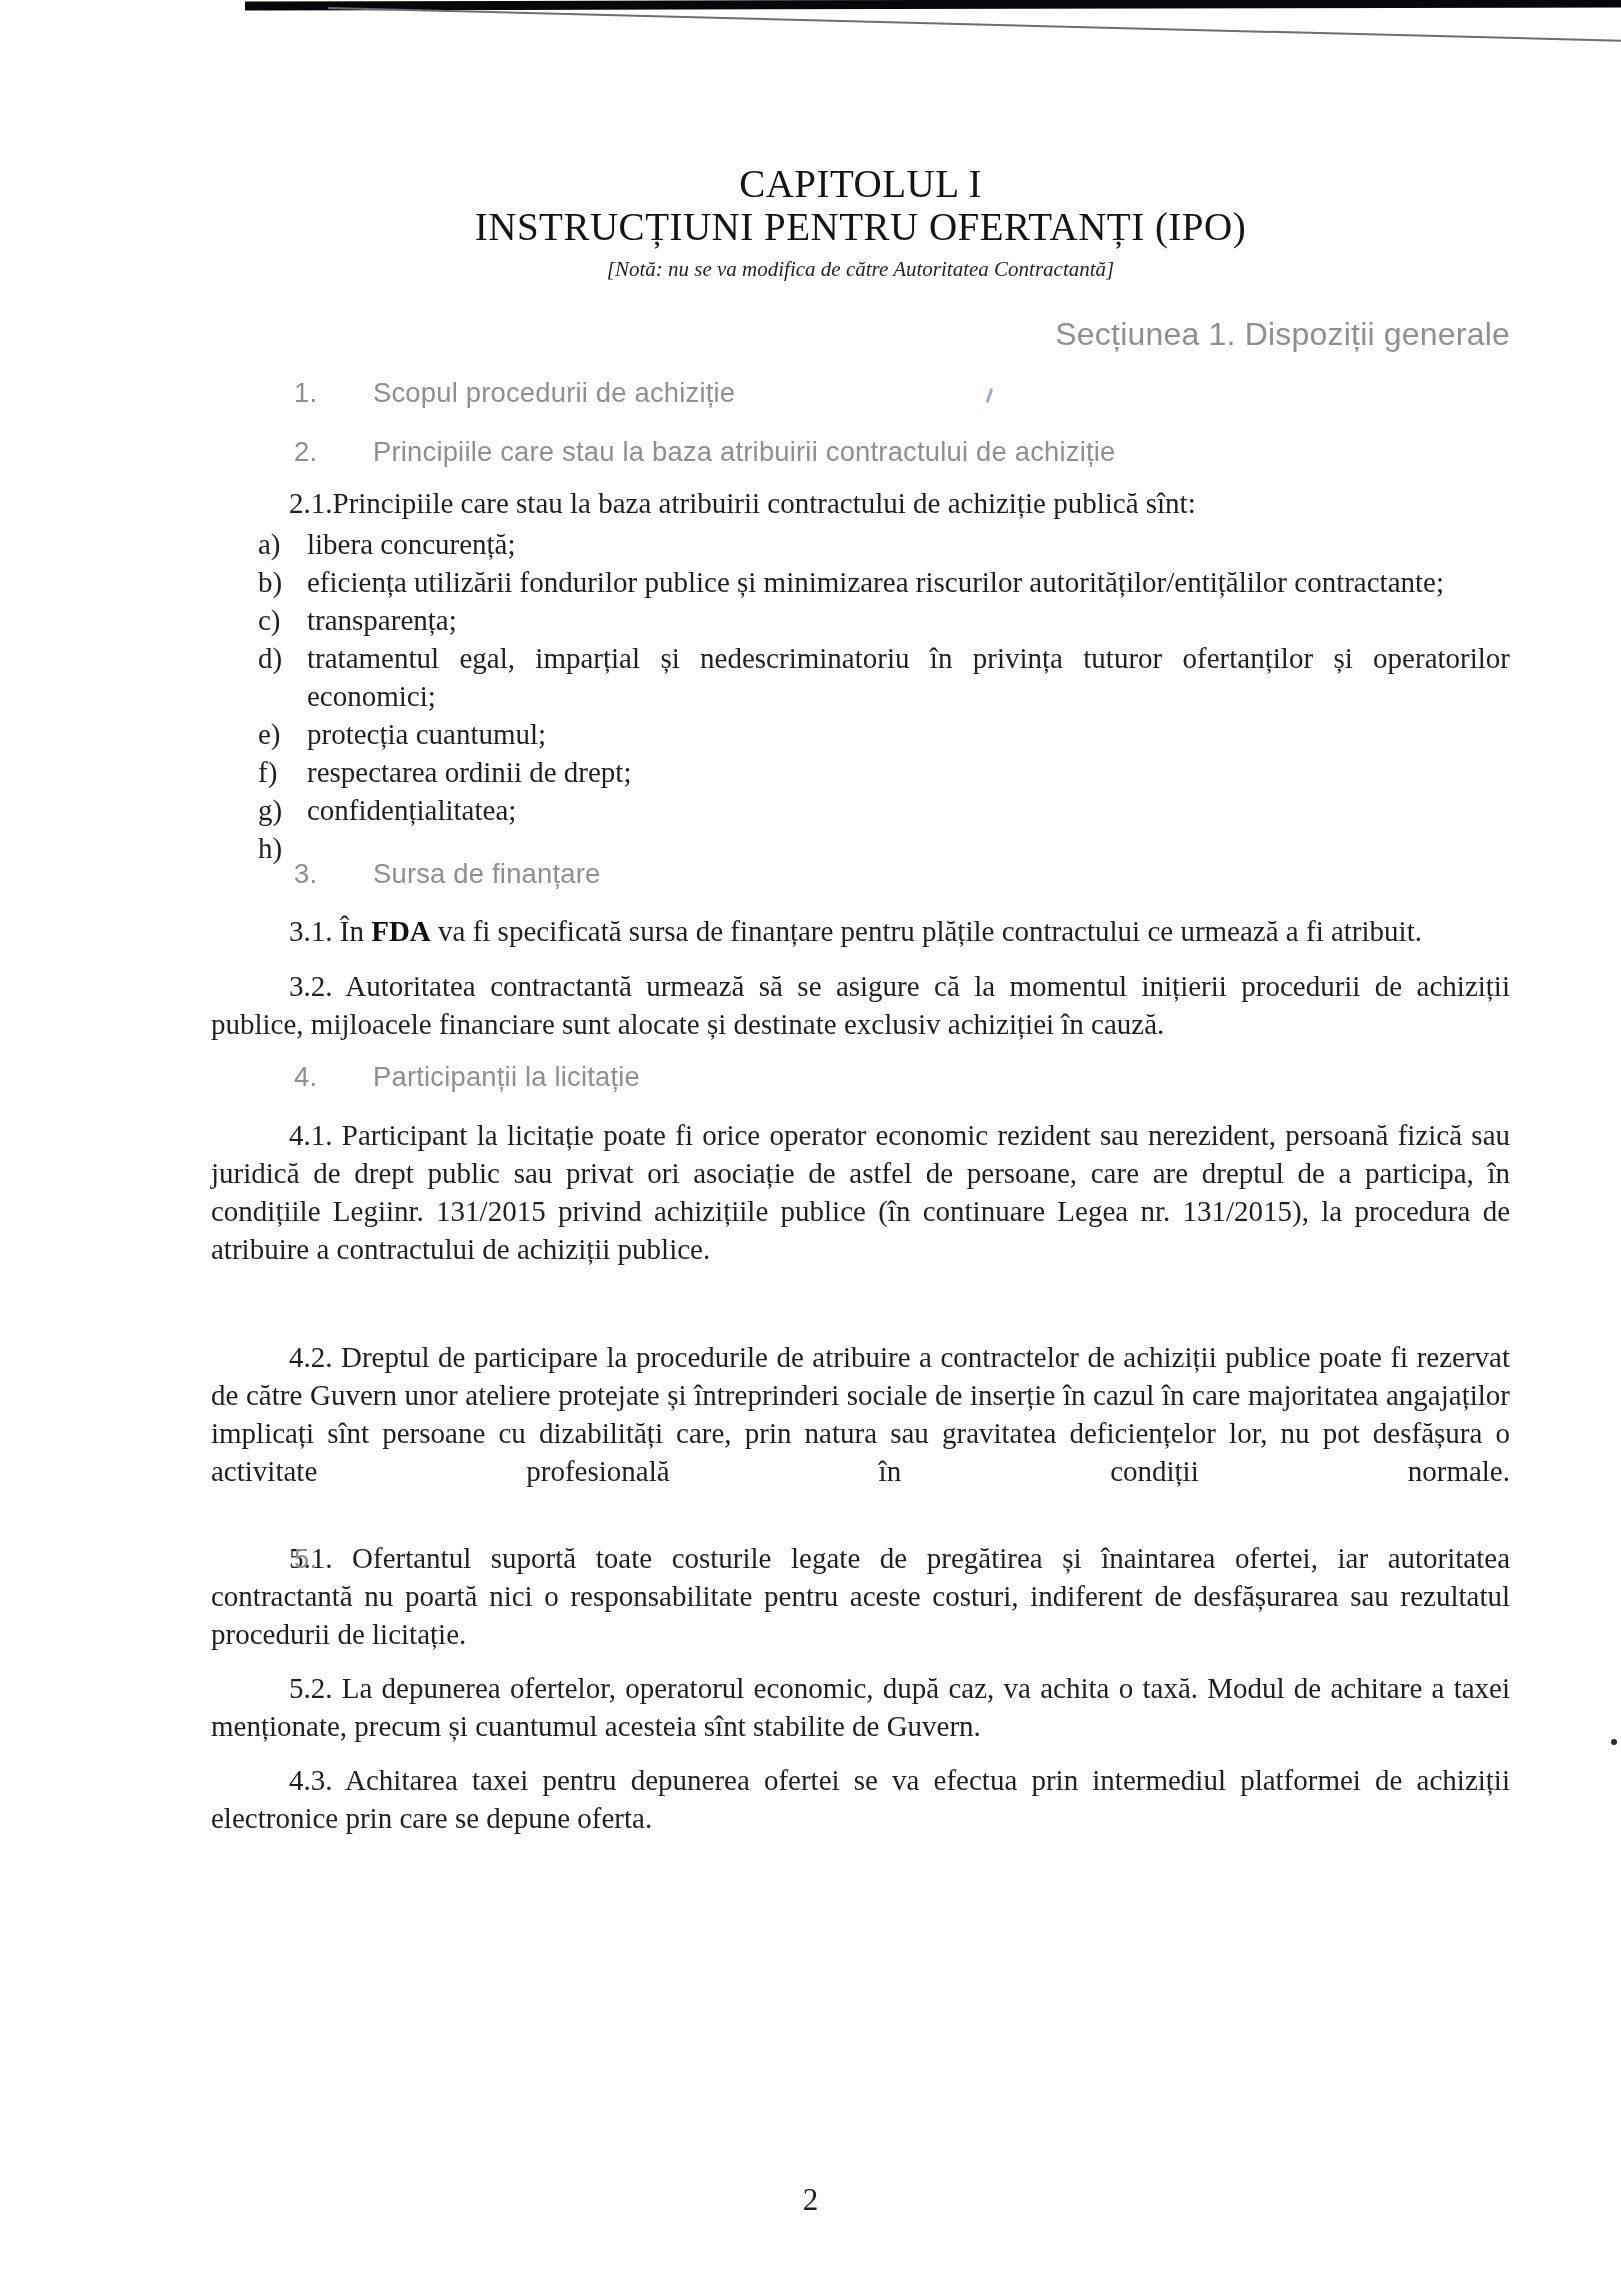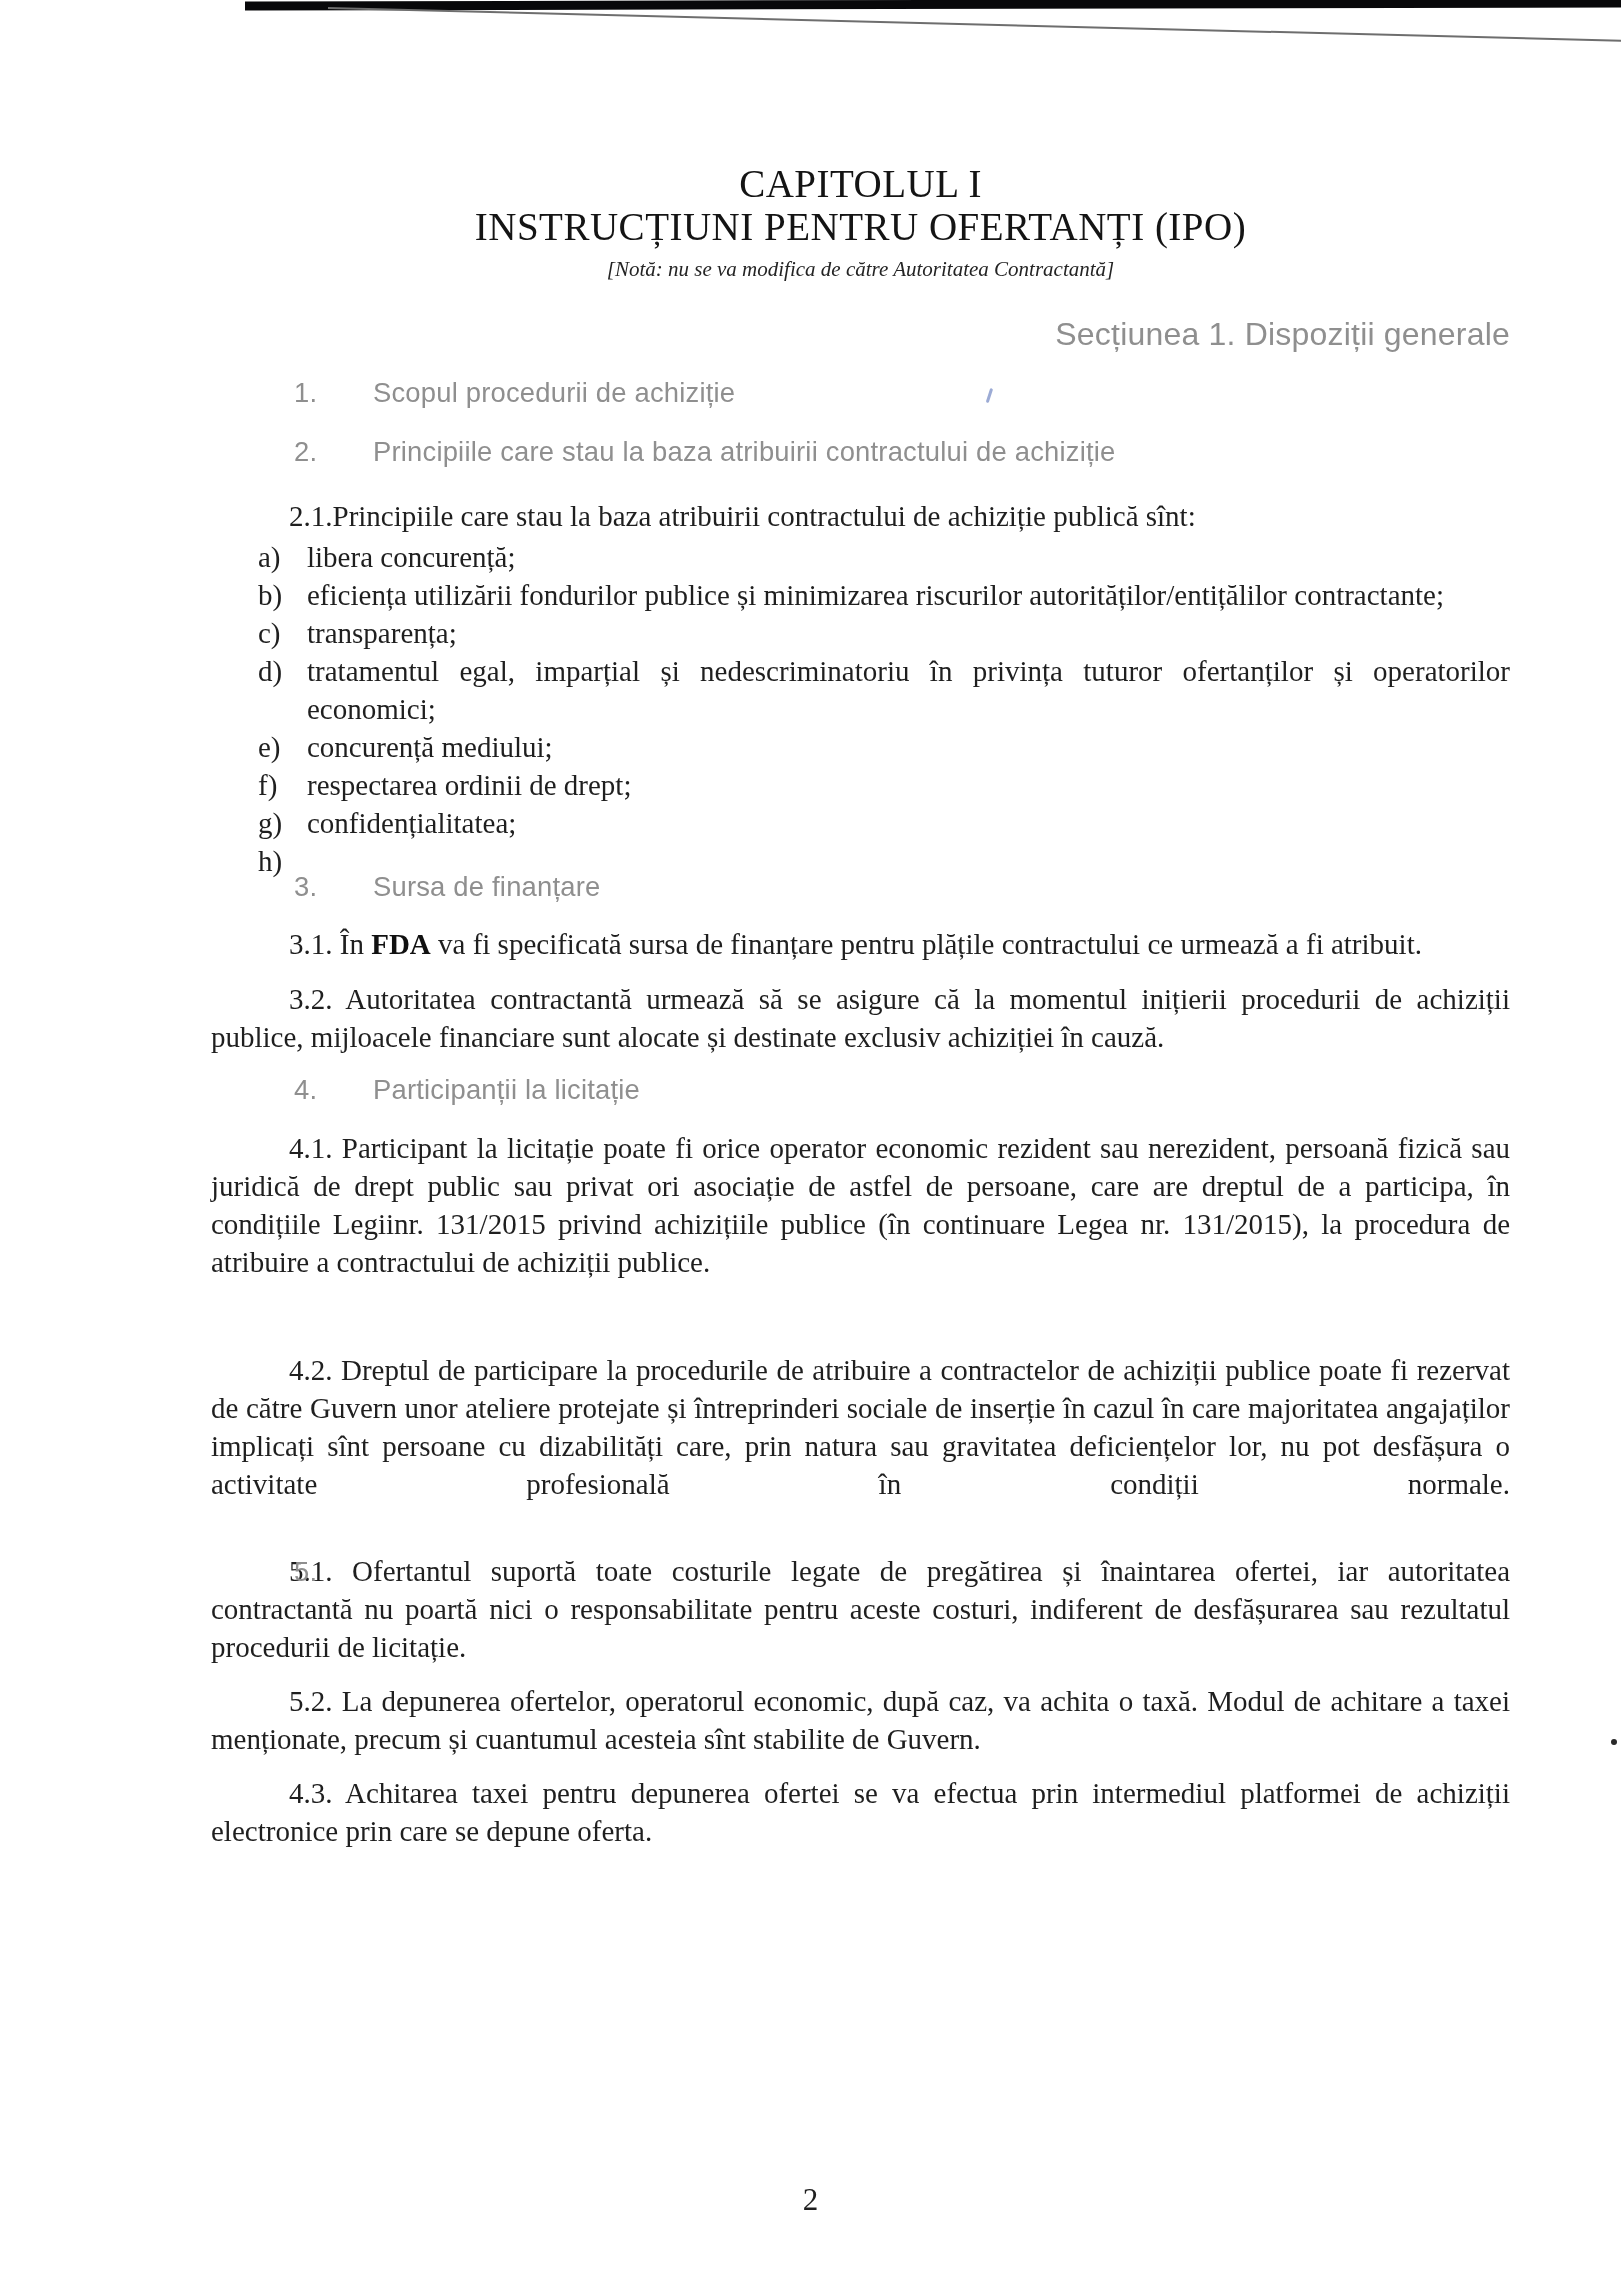--- a/index.html
+++ b/index.html
@@ -107,42 +107,42 @@
       <span class="gh-num">1.</span>
       <span class="gh-label">Scopul procedurii de achiziție</span>
     </div>
 
 
     <div class="gray-h" style="margin-top:19.6px">
       <span class="gh-num">2.</span>
       <span class="gh-label">Principiile care stau la baza atribuirii contractului de achiziție</span>
     </div>
 
-    <p class="para" style="margin-top:26px">2.1.Principiile care stau la baza atribuirii contractului de achiziție publică sînt:</p>
+    <p class="para" style="margin-top:13px">2.1.Principiile care stau la baza atribuirii contractului de achiziție publică sînt:</p>
 
     <div class="plist" style="margin-top:2.9px">
       <div class="li">
         <span class="li-letter">a)</span>
         <span>libera concurență;</span>
       </div>
       <div class="li">
         <span class="li-letter">b)</span>
         <span>eficiența utilizării fondurilor publice și minimizarea riscurilor autorităților/entițălilor contractante;</span>
       </div>
       <div class="li">
         <span class="li-letter">c)</span>
         <span>transparența;</span>
       </div>
       <div class="li">
         <span class="li-letter">d)</span>
         <span>tratamentul egal, imparțial și nedescriminatoriu în privința tuturor ofertanților și operatorilor economici;</span>
       </div>
       <div class="li">
         <span class="li-letter">e)</span>
-        <span>concurență mediului;</span>
+        <span>protecția cuantumul;</span>
       </div>
       <div class="li">
         <span class="li-letter">f)</span>
         <span>respectarea ordinii de drept;</span>
       </div>
       <div class="li">
         <span class="li-letter">g)</span>
         <span>confidențialitatea;</span>
       </div>
       <div class="li">

